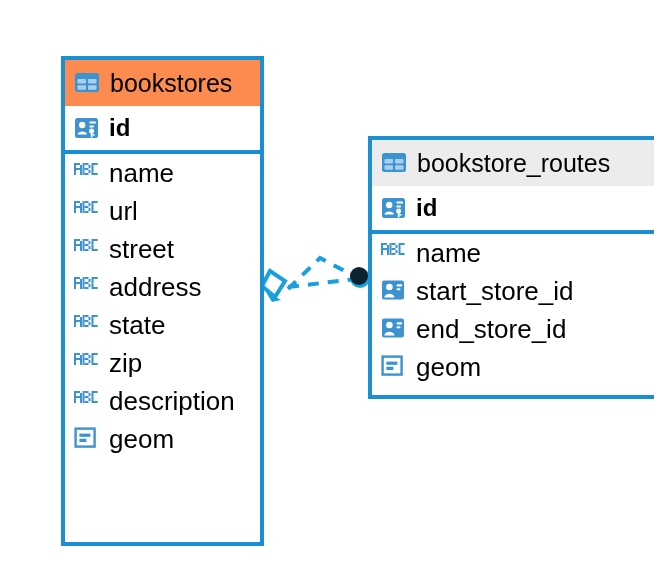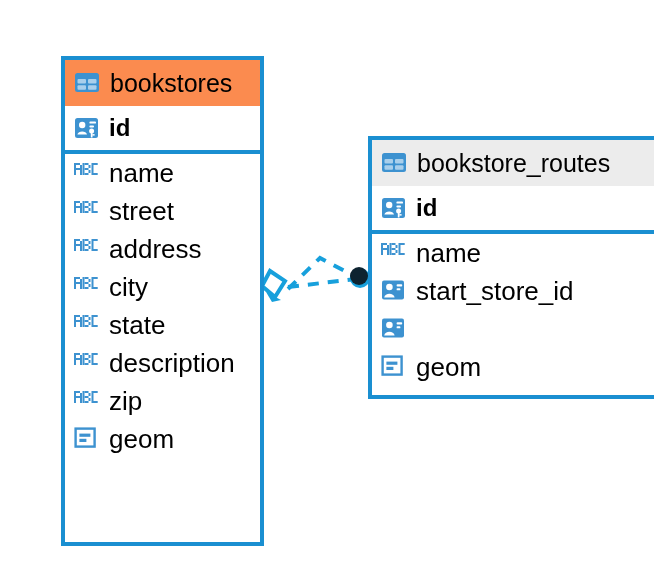--- a/index.html
+++ b/index.html
@@ -159,20 +159,42 @@
                 <rect x="10.5" y="12" width="4" height="2"></rect>
               <rect x="17.5" y="2" width="6.2" height="2"></rect>
                 <rect x="17.5" y="4" width="2" height="8"></rect>
               <rect x="17.5" y="12" width="6.2" height="2"></rect>
             </g>
           </svg>
         </span>
         <span class="field-name">name</span>
       </div>
 
+      <div class="field">
+        <span class="icon">
+          <svg width="24" height="16" viewBox="0 0 24 16">
+            <g fill="#3d92d0">
+              <rect x="0" y="2" width="2" height="12"></rect>
+                <rect x="2" y="2" width="4" height="2"></rect>
+              <rect x="6" y="4" width="2" height="10"></rect>
+                <rect x="2" y="7" width="4" height="2"></rect>
+              <rect x="8.5" y="2" width="2" height="12"></rect>
+                <rect x="10.5" y="2" width="4" height="2"></rect>
+              <rect x="14.5" y="4" width="2" height="3"></rect>
+                <rect x="10.5" y="7" width="4" height="2"></rect>
+              <rect x="14.5" y="9" width="2" height="3"></rect>
+                <rect x="10.5" y="12" width="4" height="2"></rect>
+              <rect x="17.5" y="2" width="6.2" height="2"></rect>
+                <rect x="17.5" y="4" width="2" height="8"></rect>
+              <rect x="17.5" y="12" width="6.2" height="2"></rect>
+            </g>
+          </svg>
+        </span>
+        <span class="field-name">url</span>
+      </div>
 
 
       <div class="field">
         <span class="icon">
           <svg width="24" height="16" viewBox="0 0 24 16">
             <g fill="#3d92d0">
               <rect x="0" y="2" width="2" height="12"></rect>
                 <rect x="2" y="2" width="4" height="2"></rect>
               <rect x="6" y="4" width="2" height="10"></rect>
                 <rect x="2" y="7" width="4" height="2"></rect>
@@ -207,42 +229,20 @@
                 <rect x="10.5" y="12" width="4" height="2"></rect>
               <rect x="17.5" y="2" width="6.2" height="2"></rect>
                 <rect x="17.5" y="4" width="2" height="8"></rect>
               <rect x="17.5" y="12" width="6.2" height="2"></rect>
             </g>
           </svg>
         </span>
         <span class="field-name">address</span>
       </div>
 
-      <div class="field">
-        <span class="icon">
-          <svg width="24" height="16" viewBox="0 0 24 16">
-            <g fill="#3d92d0">
-              <rect x="0" y="2" width="2" height="12"></rect>
-                <rect x="2" y="2" width="4" height="2"></rect>
-              <rect x="6" y="4" width="2" height="10"></rect>
-                <rect x="2" y="7" width="4" height="2"></rect>
-              <rect x="8.5" y="2" width="2" height="12"></rect>
-                <rect x="10.5" y="2" width="4" height="2"></rect>
-              <rect x="14.5" y="4" width="2" height="3"></rect>
-                <rect x="10.5" y="7" width="4" height="2"></rect>
-              <rect x="14.5" y="9" width="2" height="3"></rect>
-                <rect x="10.5" y="12" width="4" height="2"></rect>
-              <rect x="17.5" y="2" width="6.2" height="2"></rect>
-                <rect x="17.5" y="4" width="2" height="8"></rect>
-              <rect x="17.5" y="12" width="6.2" height="2"></rect>
-            </g>
-          </svg>
-        </span>
-        <span class="field-name">city</span>
-      </div>
 
       <div class="field">
         <span class="icon">
           <svg width="24" height="16" viewBox="0 0 24 16">
             <g fill="#3d92d0">
               <rect x="0" y="2" width="2" height="12"></rect>
                 <rect x="2" y="2" width="4" height="2"></rect>
               <rect x="6" y="4" width="2" height="10"></rect>
                 <rect x="2" y="7" width="4" height="2"></rect>
               <rect x="8.5" y="2" width="2" height="12"></rect>
@@ -273,44 +273,44 @@
               <rect x="14.5" y="4" width="2" height="3"></rect>
                 <rect x="10.5" y="7" width="4" height="2"></rect>
               <rect x="14.5" y="9" width="2" height="3"></rect>
                 <rect x="10.5" y="12" width="4" height="2"></rect>
               <rect x="17.5" y="2" width="6.2" height="2"></rect>
                 <rect x="17.5" y="4" width="2" height="8"></rect>
               <rect x="17.5" y="12" width="6.2" height="2"></rect>
             </g>
           </svg>
         </span>
+        <span class="field-name">zip</span>
+      </div>
+
+      <div class="field">
+        <span class="icon">
+          <svg width="24" height="16" viewBox="0 0 24 16">
+            <g fill="#3d92d0">
+              <rect x="0" y="2" width="2" height="12"></rect>
+                <rect x="2" y="2" width="4" height="2"></rect>
+              <rect x="6" y="4" width="2" height="10"></rect>
+                <rect x="2" y="7" width="4" height="2"></rect>
+              <rect x="8.5" y="2" width="2" height="12"></rect>
+                <rect x="10.5" y="2" width="4" height="2"></rect>
+              <rect x="14.5" y="4" width="2" height="3"></rect>
+                <rect x="10.5" y="7" width="4" height="2"></rect>
+              <rect x="14.5" y="9" width="2" height="3"></rect>
+                <rect x="10.5" y="12" width="4" height="2"></rect>
+              <rect x="17.5" y="2" width="6.2" height="2"></rect>
+                <rect x="17.5" y="4" width="2" height="8"></rect>
+              <rect x="17.5" y="12" width="6.2" height="2"></rect>
+            </g>
+          </svg>
+        </span>
         <span class="field-name">description</span>
-      </div>
-
-      <div class="field">
-        <span class="icon">
-          <svg width="24" height="16" viewBox="0 0 24 16">
-            <g fill="#3d92d0">
-              <rect x="0" y="2" width="2" height="12"></rect>
-                <rect x="2" y="2" width="4" height="2"></rect>
-              <rect x="6" y="4" width="2" height="10"></rect>
-                <rect x="2" y="7" width="4" height="2"></rect>
-              <rect x="8.5" y="2" width="2" height="12"></rect>
-                <rect x="10.5" y="2" width="4" height="2"></rect>
-              <rect x="14.5" y="4" width="2" height="3"></rect>
-                <rect x="10.5" y="7" width="4" height="2"></rect>
-              <rect x="14.5" y="9" width="2" height="3"></rect>
-                <rect x="10.5" y="12" width="4" height="2"></rect>
-              <rect x="17.5" y="2" width="6.2" height="2"></rect>
-                <rect x="17.5" y="4" width="2" height="8"></rect>
-              <rect x="17.5" y="12" width="6.2" height="2"></rect>
-            </g>
-          </svg>
-        </span>
-        <span class="field-name">zip</span>
       </div>
 
       <div class="field">
         <span class="icon">
           <svg width="24" height="22" viewBox="0 0 24 22">
             <rect x="1.6" y="1.6" width="19" height="18" fill="#ffffff" stroke="#3d92d0" stroke-width="2.4"></rect>
             <rect x="5.4" y="6.6" width="11" height="3.2" fill="#3d92d0"></rect>
             <rect x="5.4" y="11.8" width="7" height="3.2" fill="#3d92d0"></rect>
           </svg>
         </span>
@@ -392,20 +392,21 @@
       <div class="field">
         <span class="icon">
           <svg width="26" height="22" viewBox="0 0 26 22">
             <rect x="1" y="1.5" width="22" height="19" rx="2" fill="#3d92d0"></rect>
             <circle cx="8.4" cy="8" r="3.3" fill="#ffffff"></circle>
             <path d="M 3.2 18.4 C 3.9 13.4 12.9 13.4 13.6 18.4 Z" fill="#ffffff"></path>
             <rect x="15.6" y="5.3" width="5.6" height="2.1" rx="0.9" fill="#ffffff"></rect>
             <rect x="15.6" y="9.2" width="3.8" height="2.1" rx="0.9" fill="#ffffff"></rect>
           </svg>
         </span>
+        <span class="field-name">end_store_id</span>
       </div>
 
       <div class="field">
         <span class="icon">
           <svg width="24" height="22" viewBox="0 0 24 22">
             <rect x="1.6" y="1.6" width="19" height="18" fill="#ffffff" stroke="#3d92d0" stroke-width="2.4"></rect>
             <rect x="5.4" y="6.6" width="11" height="3.2" fill="#3d92d0"></rect>
             <rect x="5.4" y="11.8" width="7" height="3.2" fill="#3d92d0"></rect>
           </svg>
         </span>

